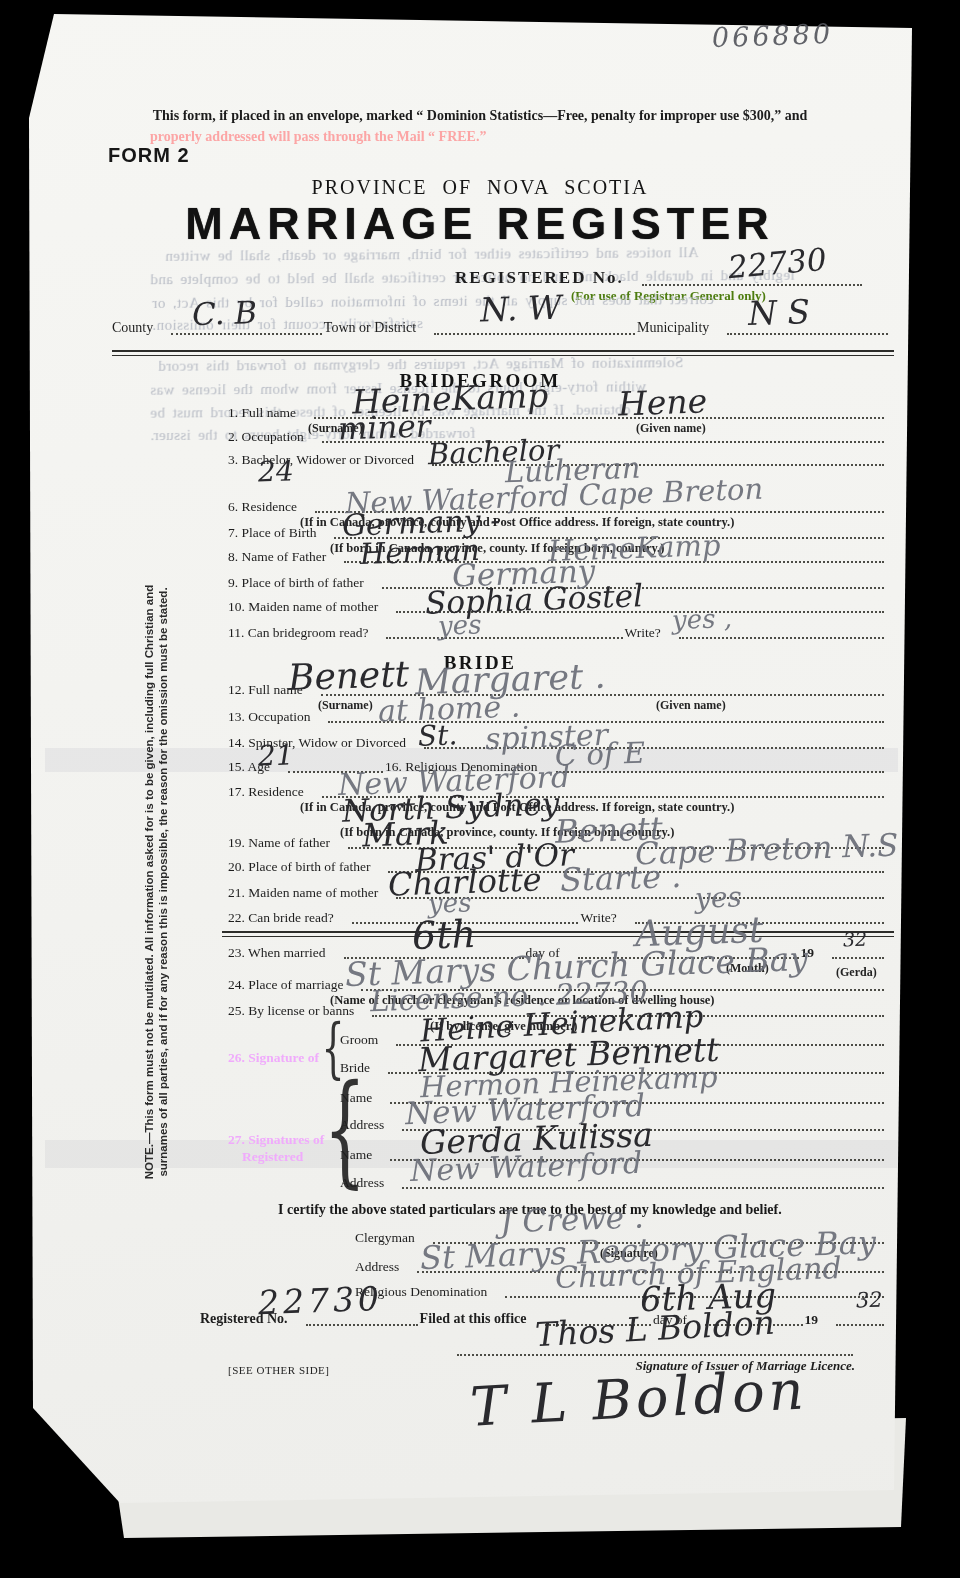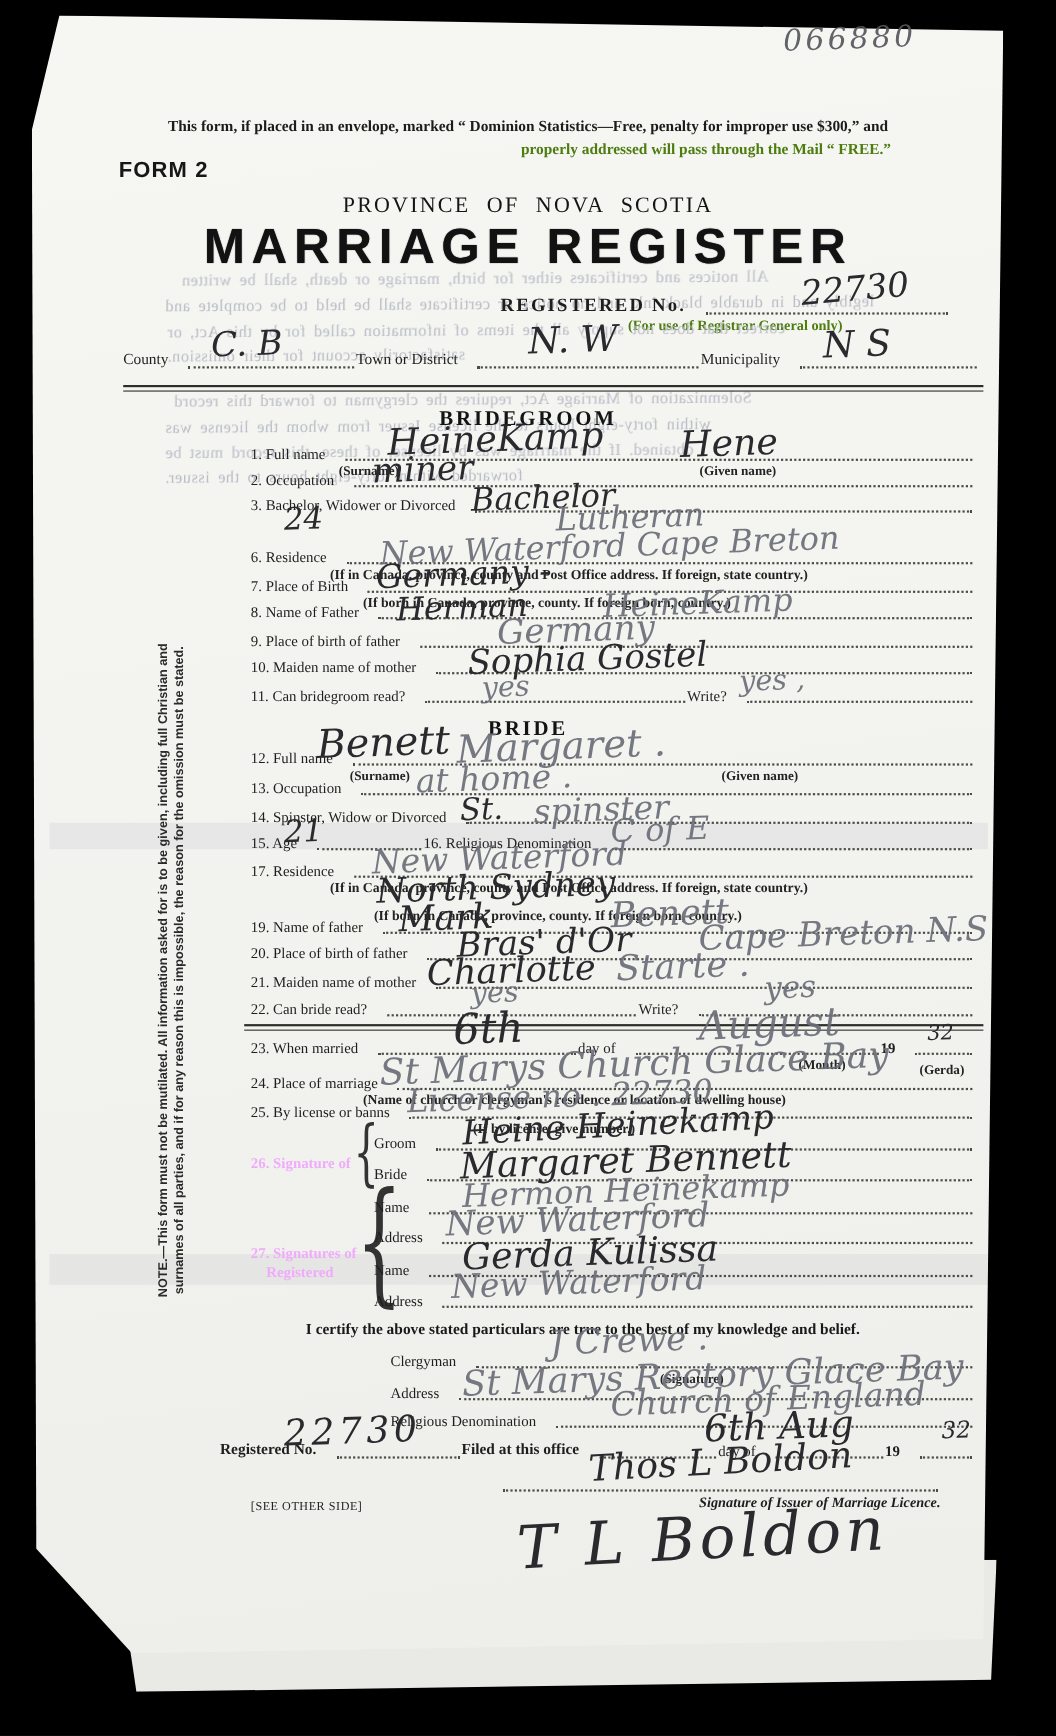--- a/index.html
+++ b/index.html
@@ -46,21 +46,21 @@
   <div class="ghost" style="left:152px;top:293px">correct that does not supply all the items of information called for by this Act, or</div>
   <div class="ghost" style="left:152px;top:316px">satisfactorily account for their omission.</div>
   <div class="ghost" style="left:158px;top:356px">Solemnization of Marriage Act, requires the clergyman to forward this record</div>
   <div class="ghost" style="left:150px;top:380px">within forty-eight hours to the license Issuer from whom the license was</div>
   <div class="ghost" style="left:150px;top:403px">obtained.  If the marriage was by license, of these, this record must be</div>
   <div class="ghost" style="left:150px;top:426px">forwarded within forty-eight hours to the issuer.</div>
 
   <span class="hw pencil" style="left:712px;top:22px;font-size:27px;letter-spacing:3px;color:#55575e">066880</span>
 
   <div style="position:absolute;left:150px;top:108px;width:660px;text-align:center;font-size:14px;font-weight:600;color:#1c1c1c">This form, if placed in an envelope, marked “ Dominion Statistics—Free, penalty for improper use $300,” and</div>
-  <div style="position:absolute;left:150px;top:129px;width:660px;text-align:right;font-size:14px;font-weight:600;color:#4d7c0f">properly addressed will pass through the Mail “ FREE.”</div>
+  <div style="position:absolute;left:150px;top:129px;width:660px;text-align:left;font-size:14px;font-weight:600;color:#fca5a5">properly addressed will pass through the Mail “ FREE.”</div>
 
   <div style="position:absolute;left:108px;top:144px;font-family:'Liberation Sans',sans-serif;font-weight:bold;font-size:20px;letter-spacing:1px;color:#171717">FORM 2</div>
   <div style="position:absolute;left:240px;top:176px;width:480px;text-align:center;font-size:20px;letter-spacing:2px;word-spacing:8px;color:#151515">PROVINCE  OF  NOVA  SCOTIA</div>
   <div style="position:absolute;left:160px;top:198px;width:640px;text-align:center;font-family:'Liberation Sans',sans-serif;font-weight:bold;font-size:45px;letter-spacing:6px;color:#121212;text-shadow:0 0 1px #333">MARRIAGE  REGISTER</div>
 
   <div class="row" style="left:455px;right:96px;top:269px">
     <span class="lbl" style="font-size:17px;letter-spacing:2px;font-weight:600">REGISTERED  No.</span>
     <span class="dot"></span>
   </div>
   <span class="hw" style="left:728px;top:248px;font-size:31px;transform:rotate(-5deg)">22730</span>

